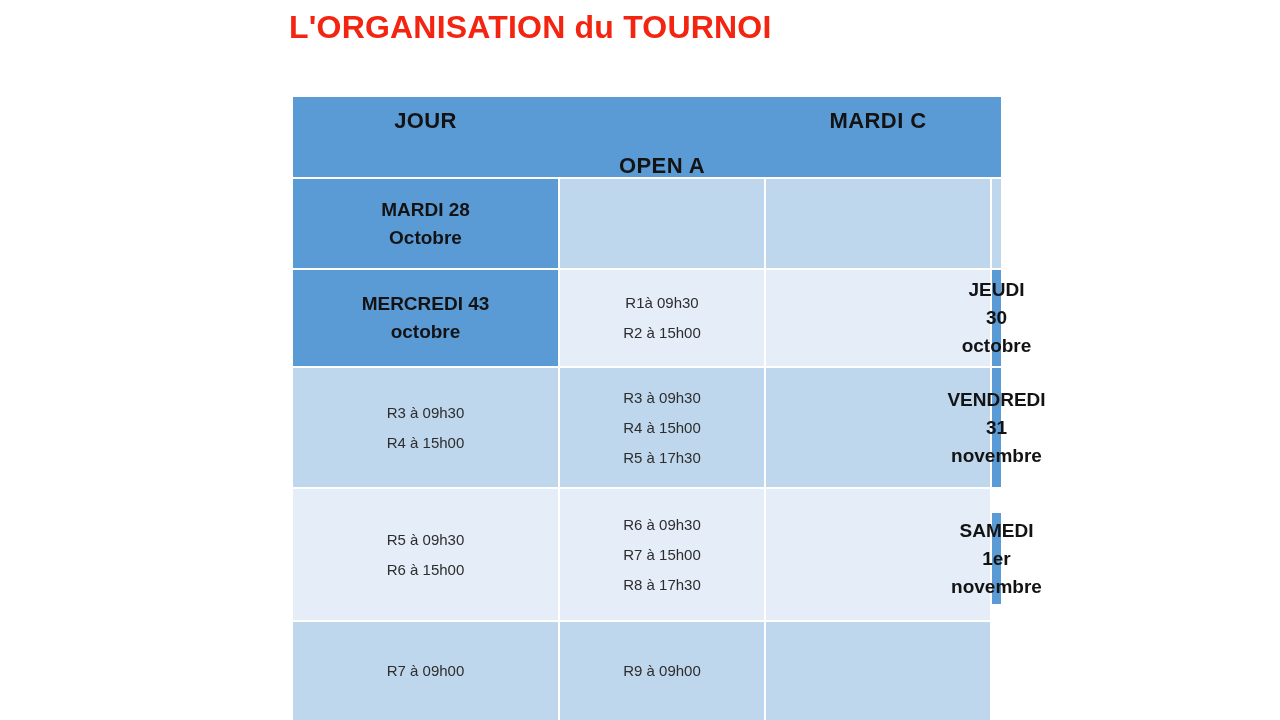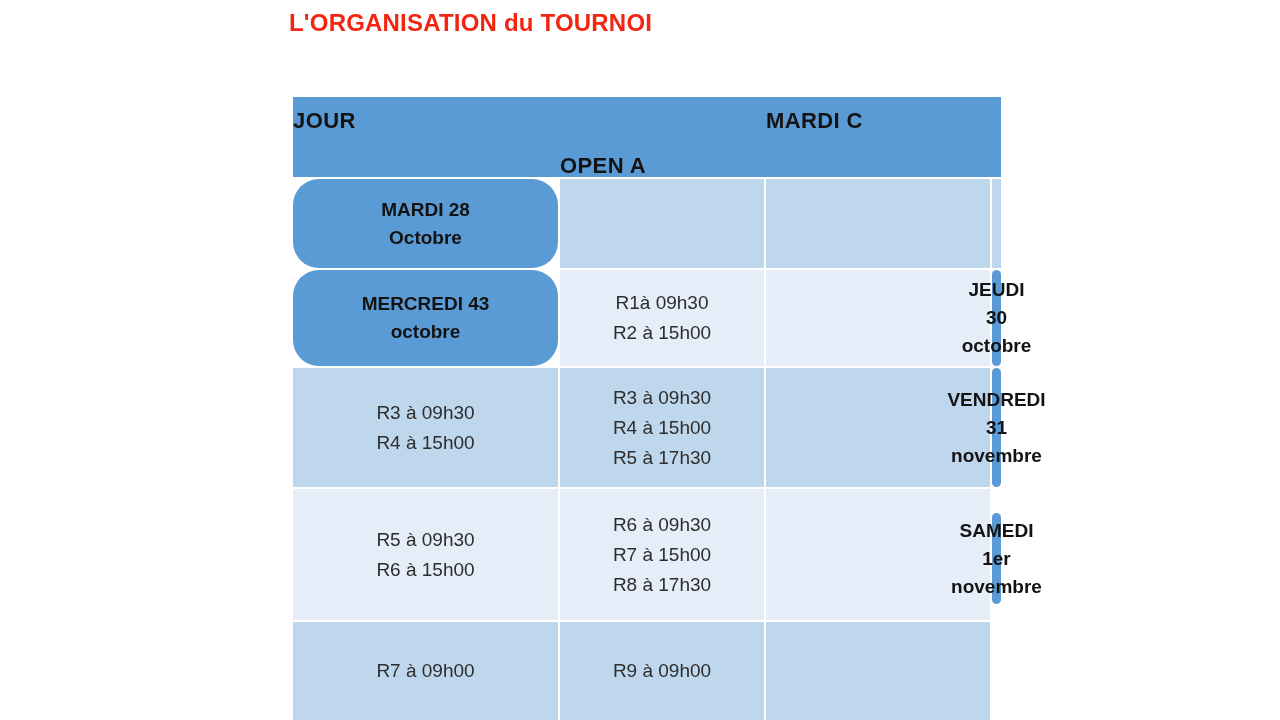--- a/index.html
+++ b/index.html
@@ -7,21 +7,21 @@
     width: 1280px; height: 720px;
     background: #ffffff;
     overflow: hidden;
     position: relative;
     font-family: "Liberation Sans", sans-serif;
   }
   .title {
     position: absolute;
     left: 289px; top: 9px;
     margin: 0;
-    font-size: 24px;
+    font-size: 32px;
     font-weight: 700;
     color: #f32511;
     letter-spacing: 0.2px;
     white-space: nowrap;
   }
   .schedule-table {
     position: absolute;
     left: 293px; top: 97px;
     width: 708px; height: 623px;
     display: grid;
@@ -34,53 +34,52 @@
     background: #5b9bd5;
     position: relative;
   }
   .hcell {
     position: absolute;
     top: 5px;
     font-weight: 700;
     font-size: 22px;
     line-height: 38px;
     color: #131313;
-    text-align: left;
+    text-align: center;
     letter-spacing: 0.4px;
   }
   .hc1 { left: 0;     width: 265px; }
   .hc2 { left: 267px; width: 204px; margin-top: 45px; }
   .hc3 { left: 473px; width: 224px; }
   .cell {
     display: flex;
     flex-direction: column;
     align-items: center;
     justify-content: center;
     text-align: center;
     min-width: 0; min-height: 0;
   }
   .day {
     background: #5b9bd5;
     font-weight: 700;
     font-size: 19px;
     line-height: 28px;
     color: #131313;
-    border-radius: 26px;
   }
   .day.last {
     align-self: start;
     height: 91px;
     width: 100%;
     box-sizing: border-box;
     margin-top: 24px;
   }
   .band-a { background: #bfd7ed; }
   .band-b { background: #e4edf8; }
   .time {
-    font-size: 19px;
+    font-size: 15px;
     line-height: 30px;
     color: #2d2d2d;
   }
 </style>
 </head>
 <body>
 
 <h1 class="title">L'ORGANISATION du TOURNOI</h1>
 
 <div class="schedule-table">

